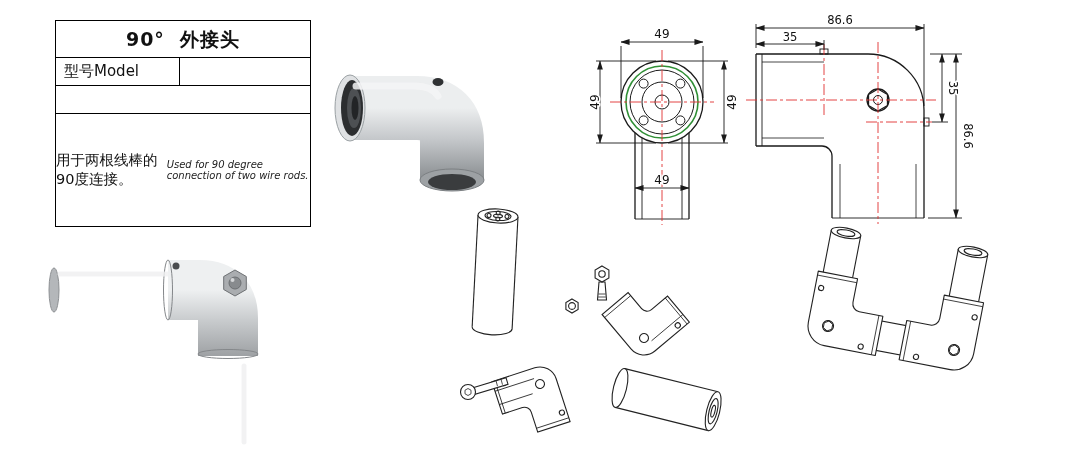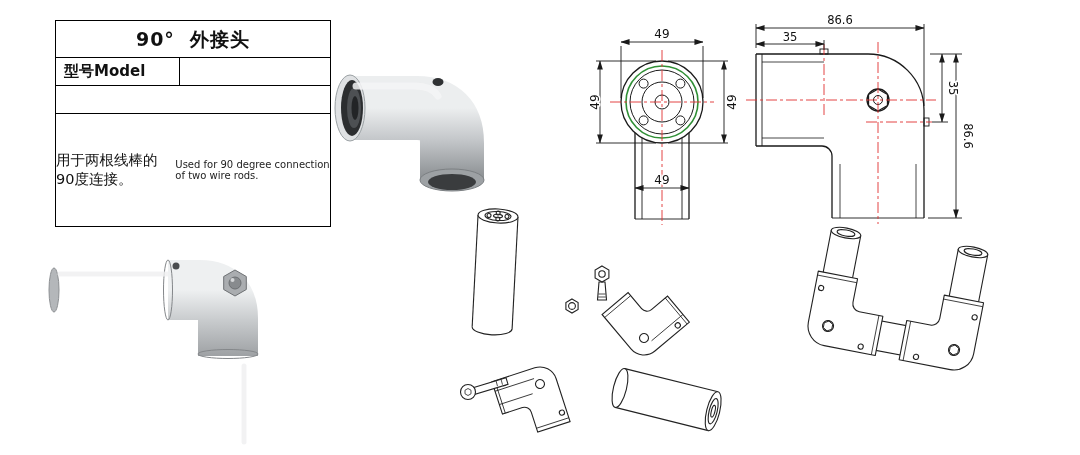--- a/index.html
+++ b/index.html
@@ -1,29 +1,29 @@
 <!DOCTYPE html>
 <html><head>
 <meta charset="utf-8">
 <style>
   html,body{margin:0;padding:0;background:#fff;}
   .page{position:relative;width:1080px;height:455px;background:#ffffff;overflow:hidden;
         font-family:"DejaVu Sans","Liberation Sans",sans-serif;color:#111;}
   .abs{position:absolute;}
 
   
-  .spec-panel{position:absolute;left:55px;top:20px;width:276px;border:1.6px solid #000;background:#fff;box-sizing:border-box;}
+  .spec-panel{position:absolute;left:55px;top:20px;width:256px;border:1.6px solid #000;background:#fff;box-sizing:border-box;}
   .panel-title{height:36px;line-height:36px;text-align:center;font-weight:bold;font-size:19px;
                border-bottom:1.2px solid #000;white-space:pre;letter-spacing:1px;}
-  .spec-row{display:flex;height:27px;line-height:27px;border-bottom:1.2px solid #000;font-size:15px;font-weight:bold;}
+  .spec-row{display:flex;height:27px;line-height:27px;border-bottom:1.2px solid #000;font-size:15px;}
   .spec-label{width:124px;padding-left:8px;border-right:1.2px solid #000;box-sizing:border-box;}
   .spec-value{flex:1;padding-left:12px;}
   .spec-desc{height:112px;display:flex;flex-direction:row;justify-content:center;align-items:center;gap:5px;}
   .desc-cn{font-size:14.5px;}
-  .desc-en{font-size:10px;color:#222;}
+  .desc-en{font-size:10px;color:#222;font-style:italic;}
 
   
   text.dim{font:12px "DejaVu Sans",sans-serif;fill:#111;text-anchor:middle;
            paint-order:stroke;stroke:#ffffff;stroke-width:3px;stroke-linejoin:round;}
   text.dim.sm{font-size:11.5px;}
 </style>
 </head>
 <body>
 
 <div class="page">

